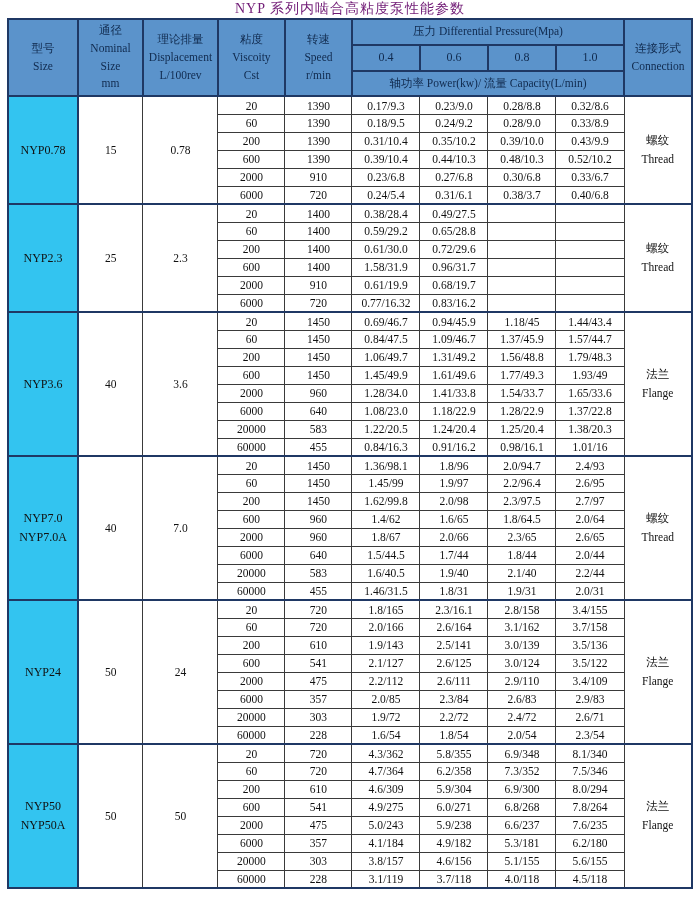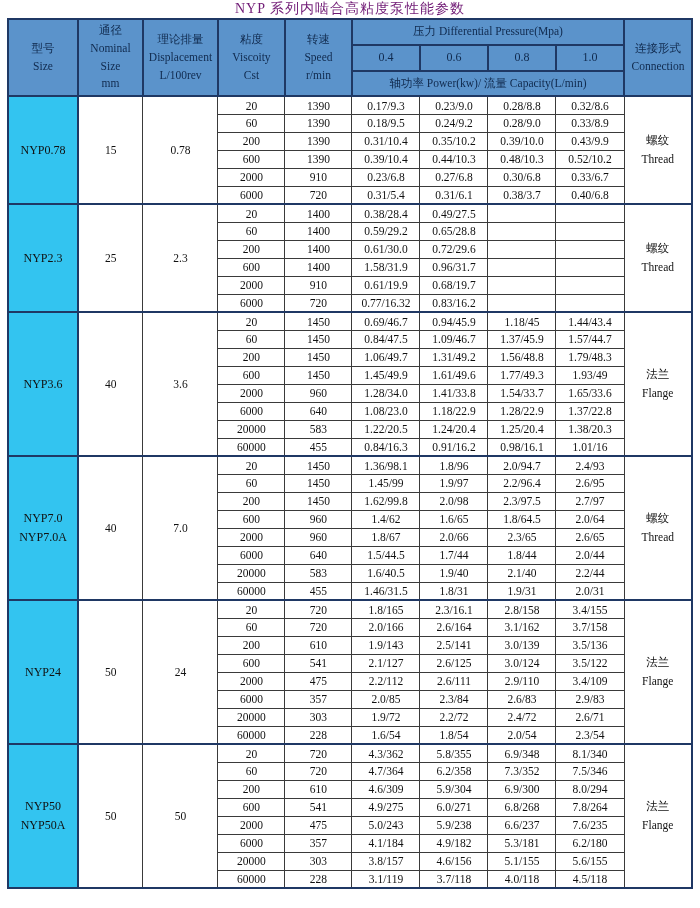--- a/index.html
+++ b/index.html
@@ -243,21 +243,21 @@
         </td>
       </tr>
       <tr>
         <td>
           <div>6000</div>
         </td>
         <td>
           <div>720</div>
         </td>
         <td>
-          <div>0.31/5.4</div>
+          <div>0.24/5.4</div>
         </td>
         <td>
           <div>0.31/6.1</div>
         </td>
         <td>
           <div>0.38/3.7</div>
         </td>
         <td>
           <div>0.40/6.8</div>
         </td>

